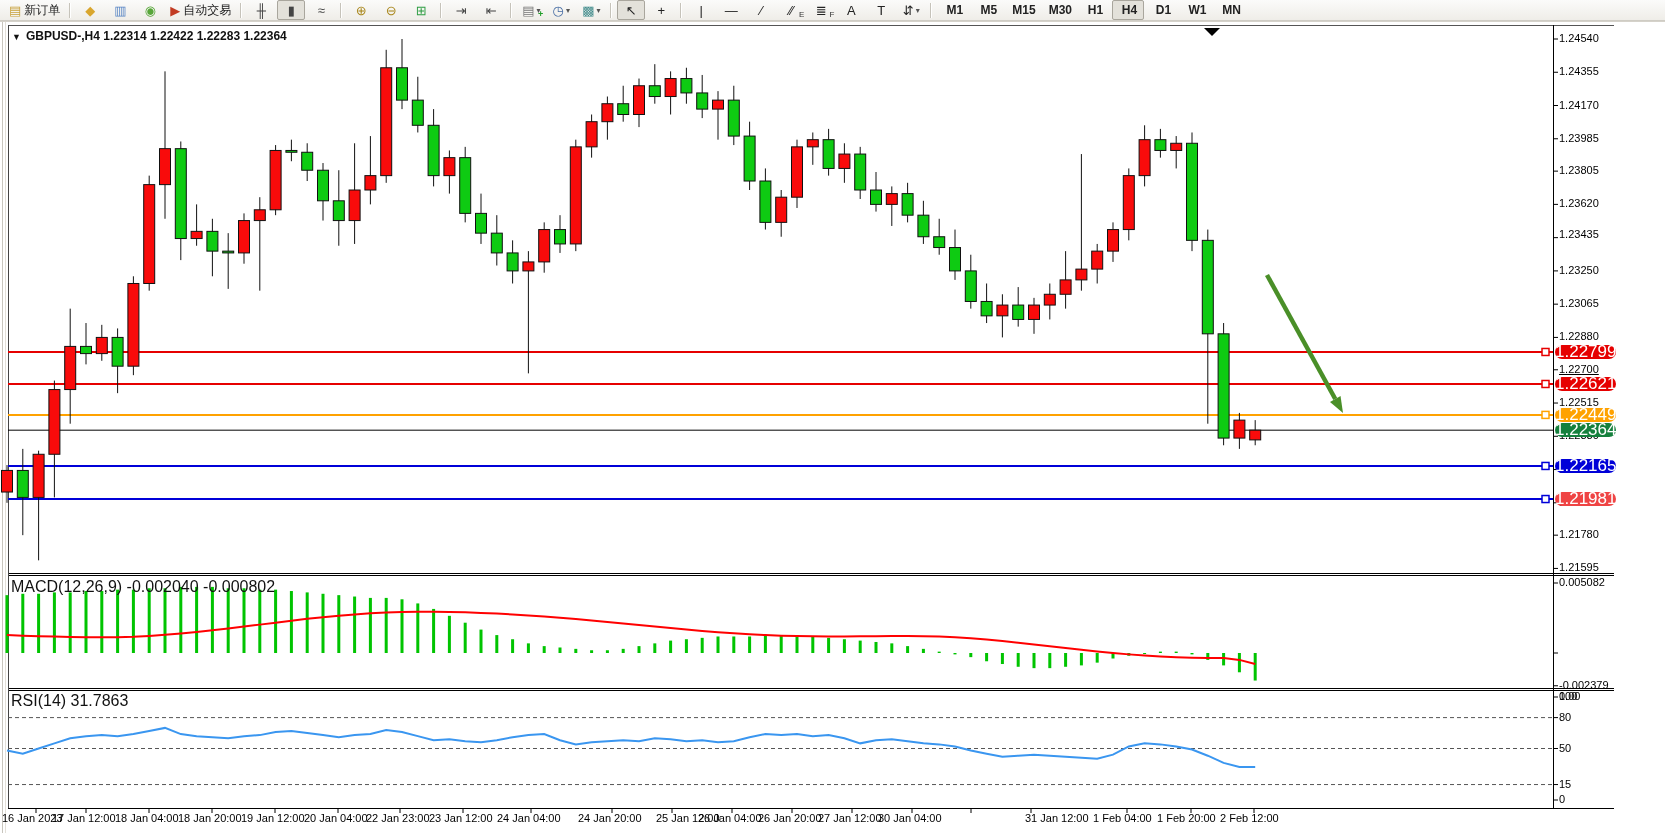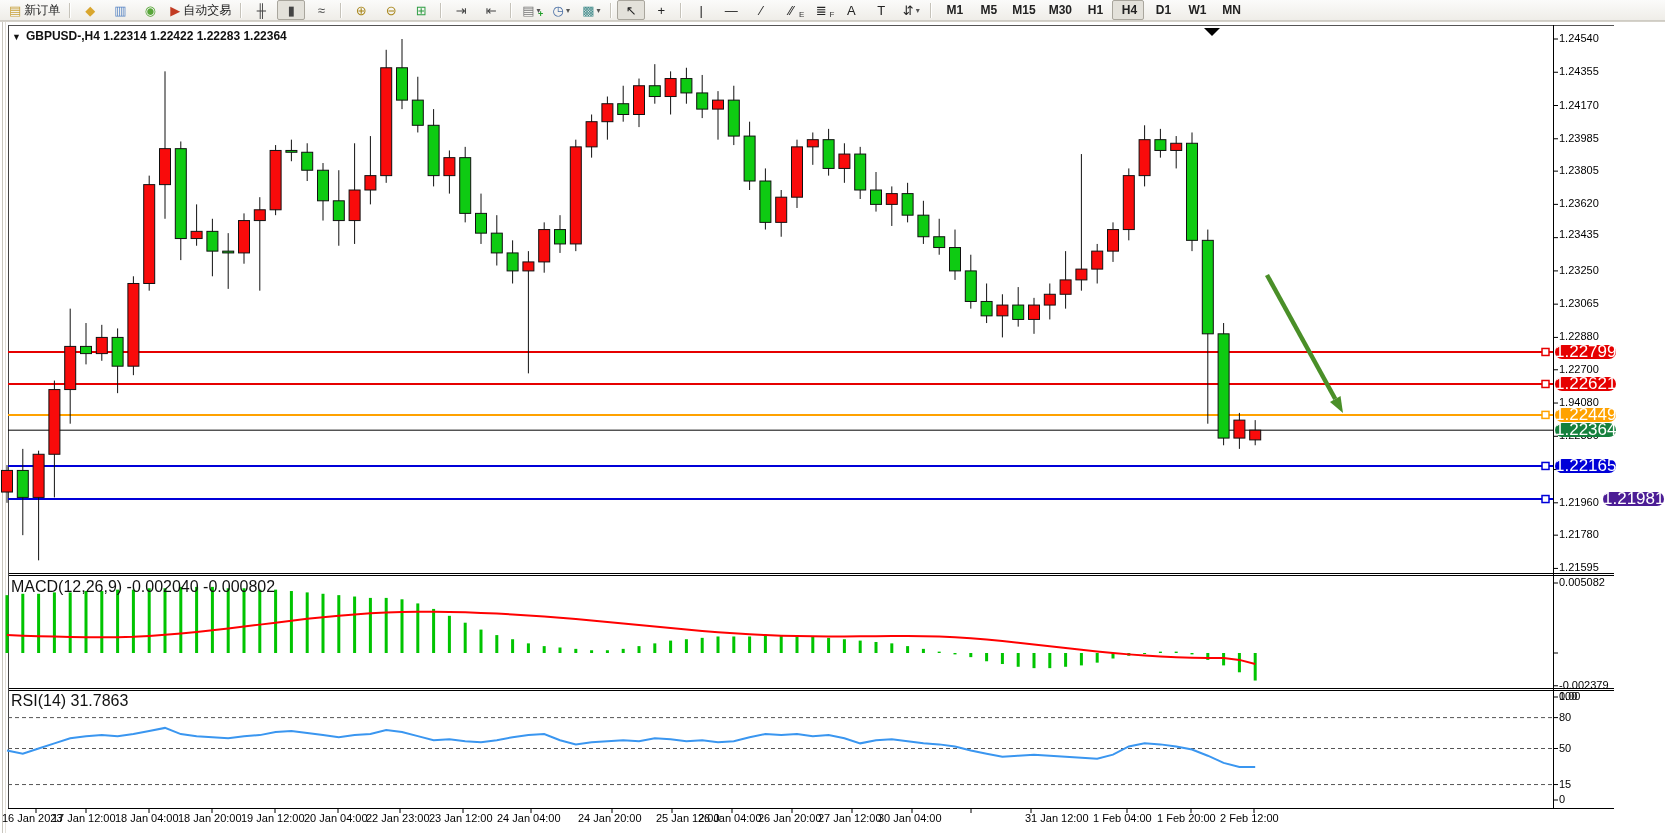--- a/index.html
+++ b/index.html
@@ -495,41 +495,41 @@
       <div class="axis-label" style="top: 32px;">1.24540</div>
       <div class="axis-label" style="top: 65.2575px;">1.24355</div>
       <div class="axis-label" style="top: 98.5149px;">1.24170</div>
       <div class="axis-label" style="top: 131.772px;">1.23985</div>
       <div class="axis-label" style="top: 164.131px;">1.23805</div>
       <div class="axis-label" style="top: 197.388px;">1.23620</div>
       <div class="axis-label" style="top: 228px;">1.23435</div>
       <div class="axis-label" style="top: 263.903px;">1.23250</div>
       <div class="axis-label" style="top: 297.161px;">1.23065</div>
       <div class="axis-label" style="top: 330.418px;">1.22880</div>
-      <div class="axis-label" style="top: 362.777px;">1.22700</div>
-      <div class="axis-label" style="top: 396.034px;">1.94080</div>
+      <div class="axis-label" style="top: 362.777px; text-decoration: underline;">1.22700</div>
+      <div class="axis-label" style="top: 396.034px;">1.22515</div>
       <div class="axis-label" style="top: 429.292px;">1.22330</div>
       <div class="axis-label" style="top: 462.549px;">1.22145</div>
       <div class="axis-label" style="top: 495.807px;">1.21960</div>
       <div class="axis-label" style="top: 528.165px;">1.21780</div>
       <div class="axis-label" style="top: 561.423px;">1.21595</div>
       <div class="axis-label" style="top: 576.006px;">0.005082</div>
       <div class="axis-label" style="top: 646px; margin-top: 44px;">0.00</div>
       <div class="axis-label" style="top: 678.766px;">-0.002379</div>
       <div class="axis-label" style="top: 690px;">100</div>
       <div class="axis-label" style="top: 710.6px;">80</div>
       <div class="axis-label" style="top: 741.5px;">50</div>
       <div class="axis-label" style="top: 777.55px;">15</div>
       <div class="axis-label" style="top: 793px;">0</div>
       <div class="price-tag" style="top: 344.98px; background: rgb(230, 0, 0);">1.22799</div>
       <div class="price-tag" style="top: 376.979px; background: rgb(230, 0, 0);">1.22621</div>
       <div class="price-tag" style="top: 407.899px; background: rgb(255, 162, 0);">1.22449</div>
       <div class="price-tag" style="top: 423.18px; background: #15803d;">1.22364</div>
       <div class="price-tag" style="top: 458.954px; background: rgb(0, 0, 216);">1.22165</div>
-      <div class="price-tag" style="top: 492.031px; background: #4c1d95; margin-left: 48px;">1.21981</div>
+      <div class="price-tag" style="top: 492.031px; background: #ef4444;">1.21981</div>
       <div class="time-label" style="left: 2px;">16 Jan 2023</div>
       <div class="time-label" style="left: 52px;">17 Jan 12:00</div>
       <div class="time-label" style="left: 115px;">18 Jan 04:00</div>
       <div class="time-label" style="left: 178px;">18 Jan 20:00</div>
       <div class="time-label" style="left: 241px;">19 Jan 12:00</div>
       <div class="time-label" style="left: 304px;">20 Jan 04:00</div>
       <div class="time-label" style="left: 366px;">22 Jan 23:00</div>
       <div class="time-label" style="left: 429px;">23 Jan 12:00</div>
       <div class="time-label" style="left: 497px;">24 Jan 04:00</div>
       <div class="time-label" style="left: 578px;">24 Jan 20:00</div>

